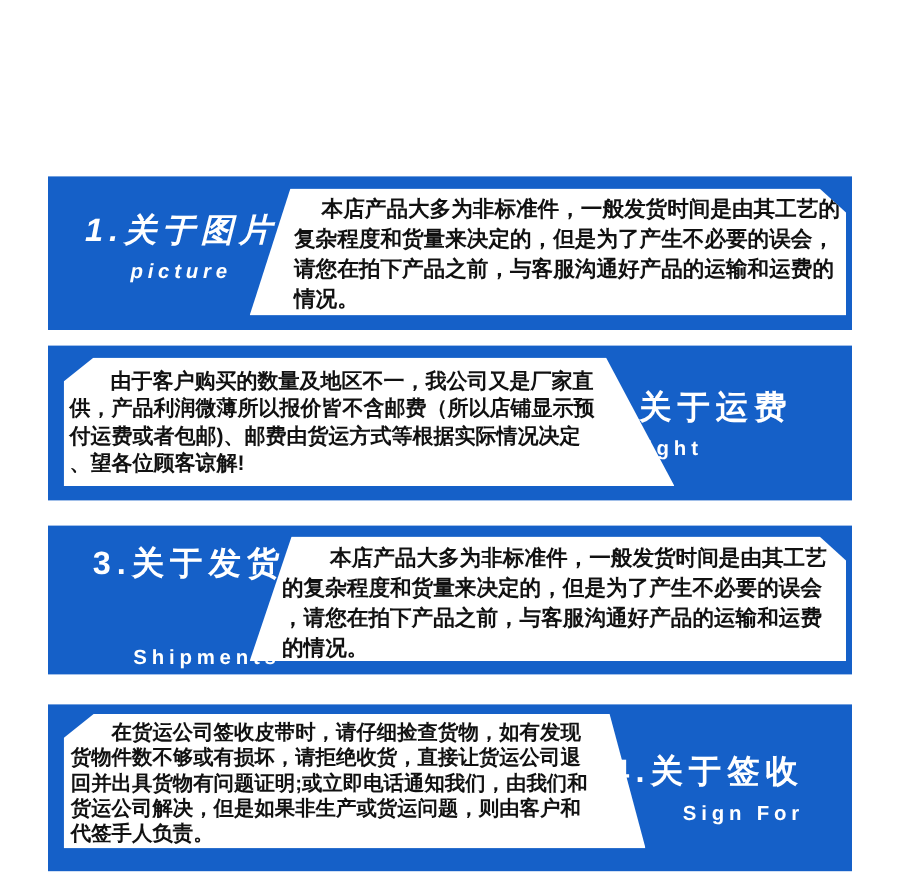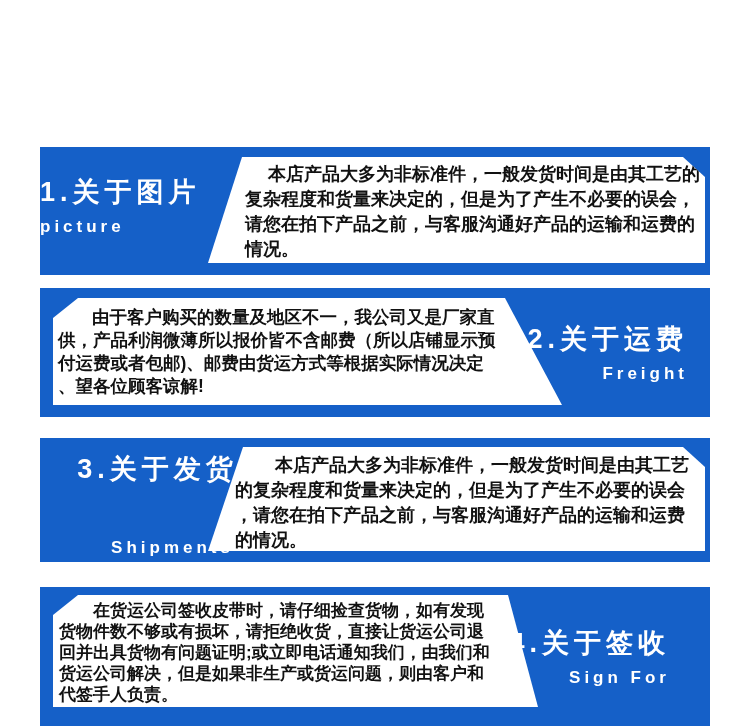--- a/index.html
+++ b/index.html
@@ -53,24 +53,24 @@
   .s3 .body-text { left:27px; top:6px;  width:460px; font-size:18px;   line-height:25px; text-indent:40px; }
   .s4 .body-text { left:6px;  top:5px;  width:452px; font-size:17px;   line-height:21px; text-indent:34px; }
 
   .title-block {
     position:absolute; top:0; height:100%;
     display:flex; flex-direction:column; justify-content:center;
     color:#fff; font-weight:bold; box-sizing:border-box;
   }
   .title-cn { font-size:27px; letter-spacing:5px; }
   .title-en { font-size:17px; letter-spacing:4px; margin-top:7px; }
-  .s1 .title-block { left:0; width:222px; align-items:flex-start; padding-bottom:12px; }
+  .s1 .title-block { left:0; width:222px; align-items:center; padding-bottom:12px;font-style:italic; }
   .s3 .title-block { left:0; width:235px; align-items:center; padding-top:8px;gap:44px; }
   .s3 .title-en { margin-left:30px; }
-  .s2 .title-block { right:0; width:210px; align-items:flex-end; padding-right:22px; }
+  .s2 .title-block { right:0; width:210px; padding-right:22px; }
   .s4 .title-block { right:0; width:210px; align-items:flex-end; padding-right:40px; }
 </style>
 </head>
 <body>
 
 <div class="page">
 
 
   <div class="section s1">
     <div class="title-block">

